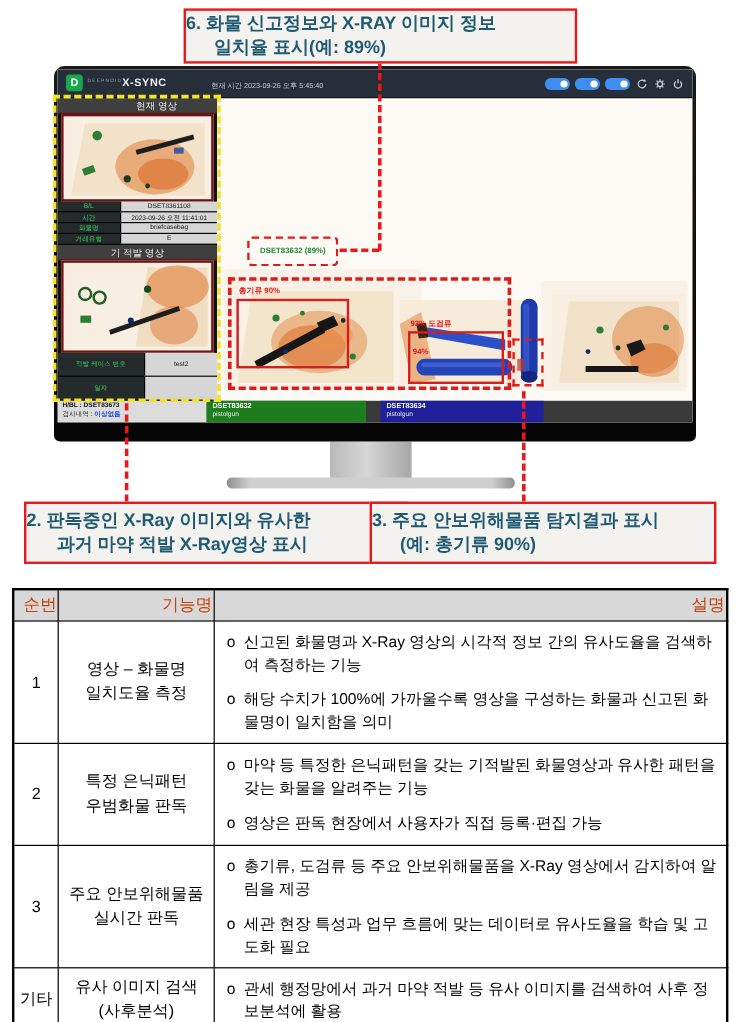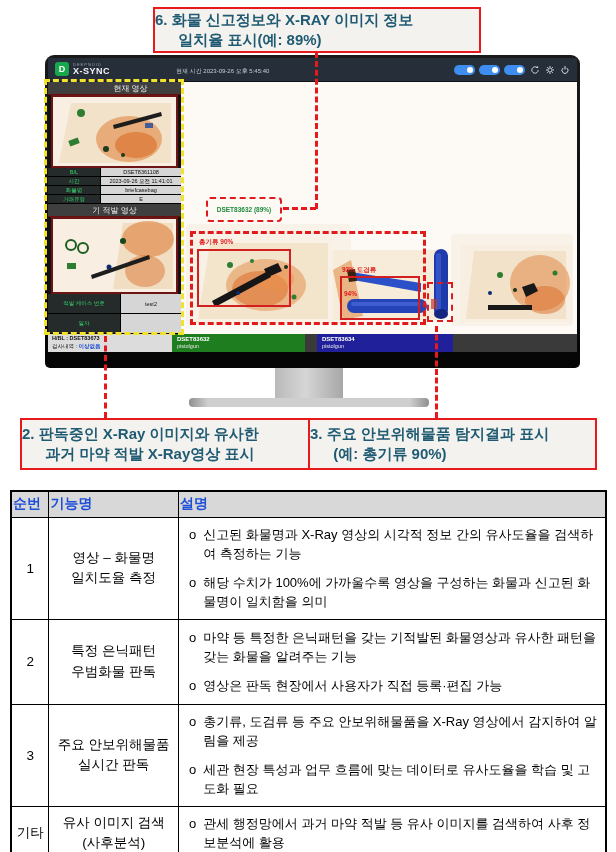--- a/index.html
+++ b/index.html
@@ -7,21 +7,21 @@
   .page{position:relative;width:616px;height:852px;background:#ffffff;overflow:hidden;
         font-family:"Liberation Sans",sans-serif;}
 
   
   .callout{position:absolute;border:2px solid #e8191c;background:#f4f2ee;z-index:60;
            display:flex;align-items:center;}
   .callout-text{white-space:pre-line;font-weight:bold;font-size:15px;line-height:1.35;
                 color:#1f5a73;padding:2px 8px 2px 14px;}
   .hang{padding-left:1.55em;text-indent:-1.55em;}
   #callout1{left:153px;top:7px;width:328px;height:46px;}
-  #callout2{left:20px;top:418px;width:320px;height:52px;}
+  #callout2{left:20px;top:418px;width:320px;height:52px;text-align:center;}
   #callout3{left:308px;top:418px;width:289px;height:52px;}
 
   
   .vline{position:absolute;width:0;border-left:3px dashed #e8191c;z-index:50;}
   .hline{position:absolute;height:0;border-top:3px dashed #e8191c;z-index:50;}
   #conn1{left:315px;top:52px;height:157px;}
   #conn1h{left:283px;top:207px;width:33px;}
   #conn2{left:104px;top:336px;height:82px;}
   #conn3{left:435px;top:326px;height:92px;}
   #yellowBox{position:absolute;left:44px;top:79px;width:140px;height:256px;
@@ -35,21 +35,21 @@
              background:linear-gradient(90deg,#b9b9b9,#d6d6d6 45%,#a7a7a7);z-index:5;}
   #standBase{position:absolute;left:189px;top:398px;width:240px;height:9px;border-radius:4px;
              background:linear-gradient(90deg,#8f8f8f,#cfcfcf 8%,#cfcfcf 92%,#8f8f8f);z-index:5;}
 
   
   #appHeader{position:absolute;left:0;top:0;width:529px;height:24px;background:#262e39;
              border-bottom:1px solid #0d1117;}
   .brand{position:absolute;left:7px;top:4px;display:flex;align-items:center;gap:4px;}
   .logo-ic{width:14px;height:14px;border-radius:3px;background:#17a84b;color:#fff;
            font-size:9px;font-weight:bold;display:flex;align-items:center;justify-content:center;}
-  .brand-txt{display:flex;flex-direction:column;line-height:1;}
+  .brand-txt{display:flex;line-height:1;}
   .brand-small{font-size:4px;color:#9aa4ae;letter-spacing:1px;}
   .brand-name{font-size:9px;font-weight:bold;color:#f2f5f8;letter-spacing:.5px;}
   .clock{position:absolute;left:128px;top:9px;font-size:6px;color:#c7cdd4;}
   .controls{position:absolute;right:7px;top:6px;display:flex;align-items:center;gap:4px;}
   .pill{width:21px;height:10px;border-radius:5px;background:#3d8ef0;position:relative;}
   .pill .knob{position:absolute;right:2px;top:2px;width:6px;height:6px;border-radius:50%;background:#ffffff;}
   .cicon{width:11px;height:11px;display:flex;align-items:center;justify-content:center;}
 
   
   #leftPanel{position:absolute;left:0;top:24px;width:133px;height:252px;background:#121212;}
@@ -90,21 +90,21 @@
   .cargo{position:absolute;top:0;height:18px;padding:1px 5px;line-height:1.4;cursor:pointer;}
   .cargo .cid{font-size:6px;font-weight:bold;color:#fff;}
   .cargo .cname{font-size:5.5px;color:#e8e8e8;}
   #cargoGreen{left:124px;width:133px;background:#1e7d1e;}
   #cargoBlue{left:269px;width:136px;background:#20209a;}
 
   
   #featureTable{position:absolute;left:10px;top:490px;width:597px;border-collapse:collapse;
                 border:2px solid #000;z-index:30;}
   #featureTable th,#featureTable td{border:1px solid #000;vertical-align:middle;}
-  #featureTable th{background:#d8d8d8;font-size:14px;font-weight:bold;height:26px;text-align:left;color:#1d4ed8;}
+  #featureTable th{background:#d8d8d8;font-size:14px;font-weight:normal;height:26px;text-align:right;color:#c2410c;}
   .col-no{width:38px;text-align:center;font-size:13.5px;color:#000;}
   .col-name{width:130px;text-align:center;font-size:13.5px;white-space:pre-line;line-height:1.5;color:#000;}
   .col-desc{width:429px;padding:7px 8px 7px 10px;font-size:13px;line-height:1.5;color:#000;}
   .bullet{display:flex;gap:7px;margin-bottom:9px;}
   .bullet:last-child{margin-bottom:0;}
   .bmark{flex:0 0 auto;}
 </style>
 </head>
 <body>
 

